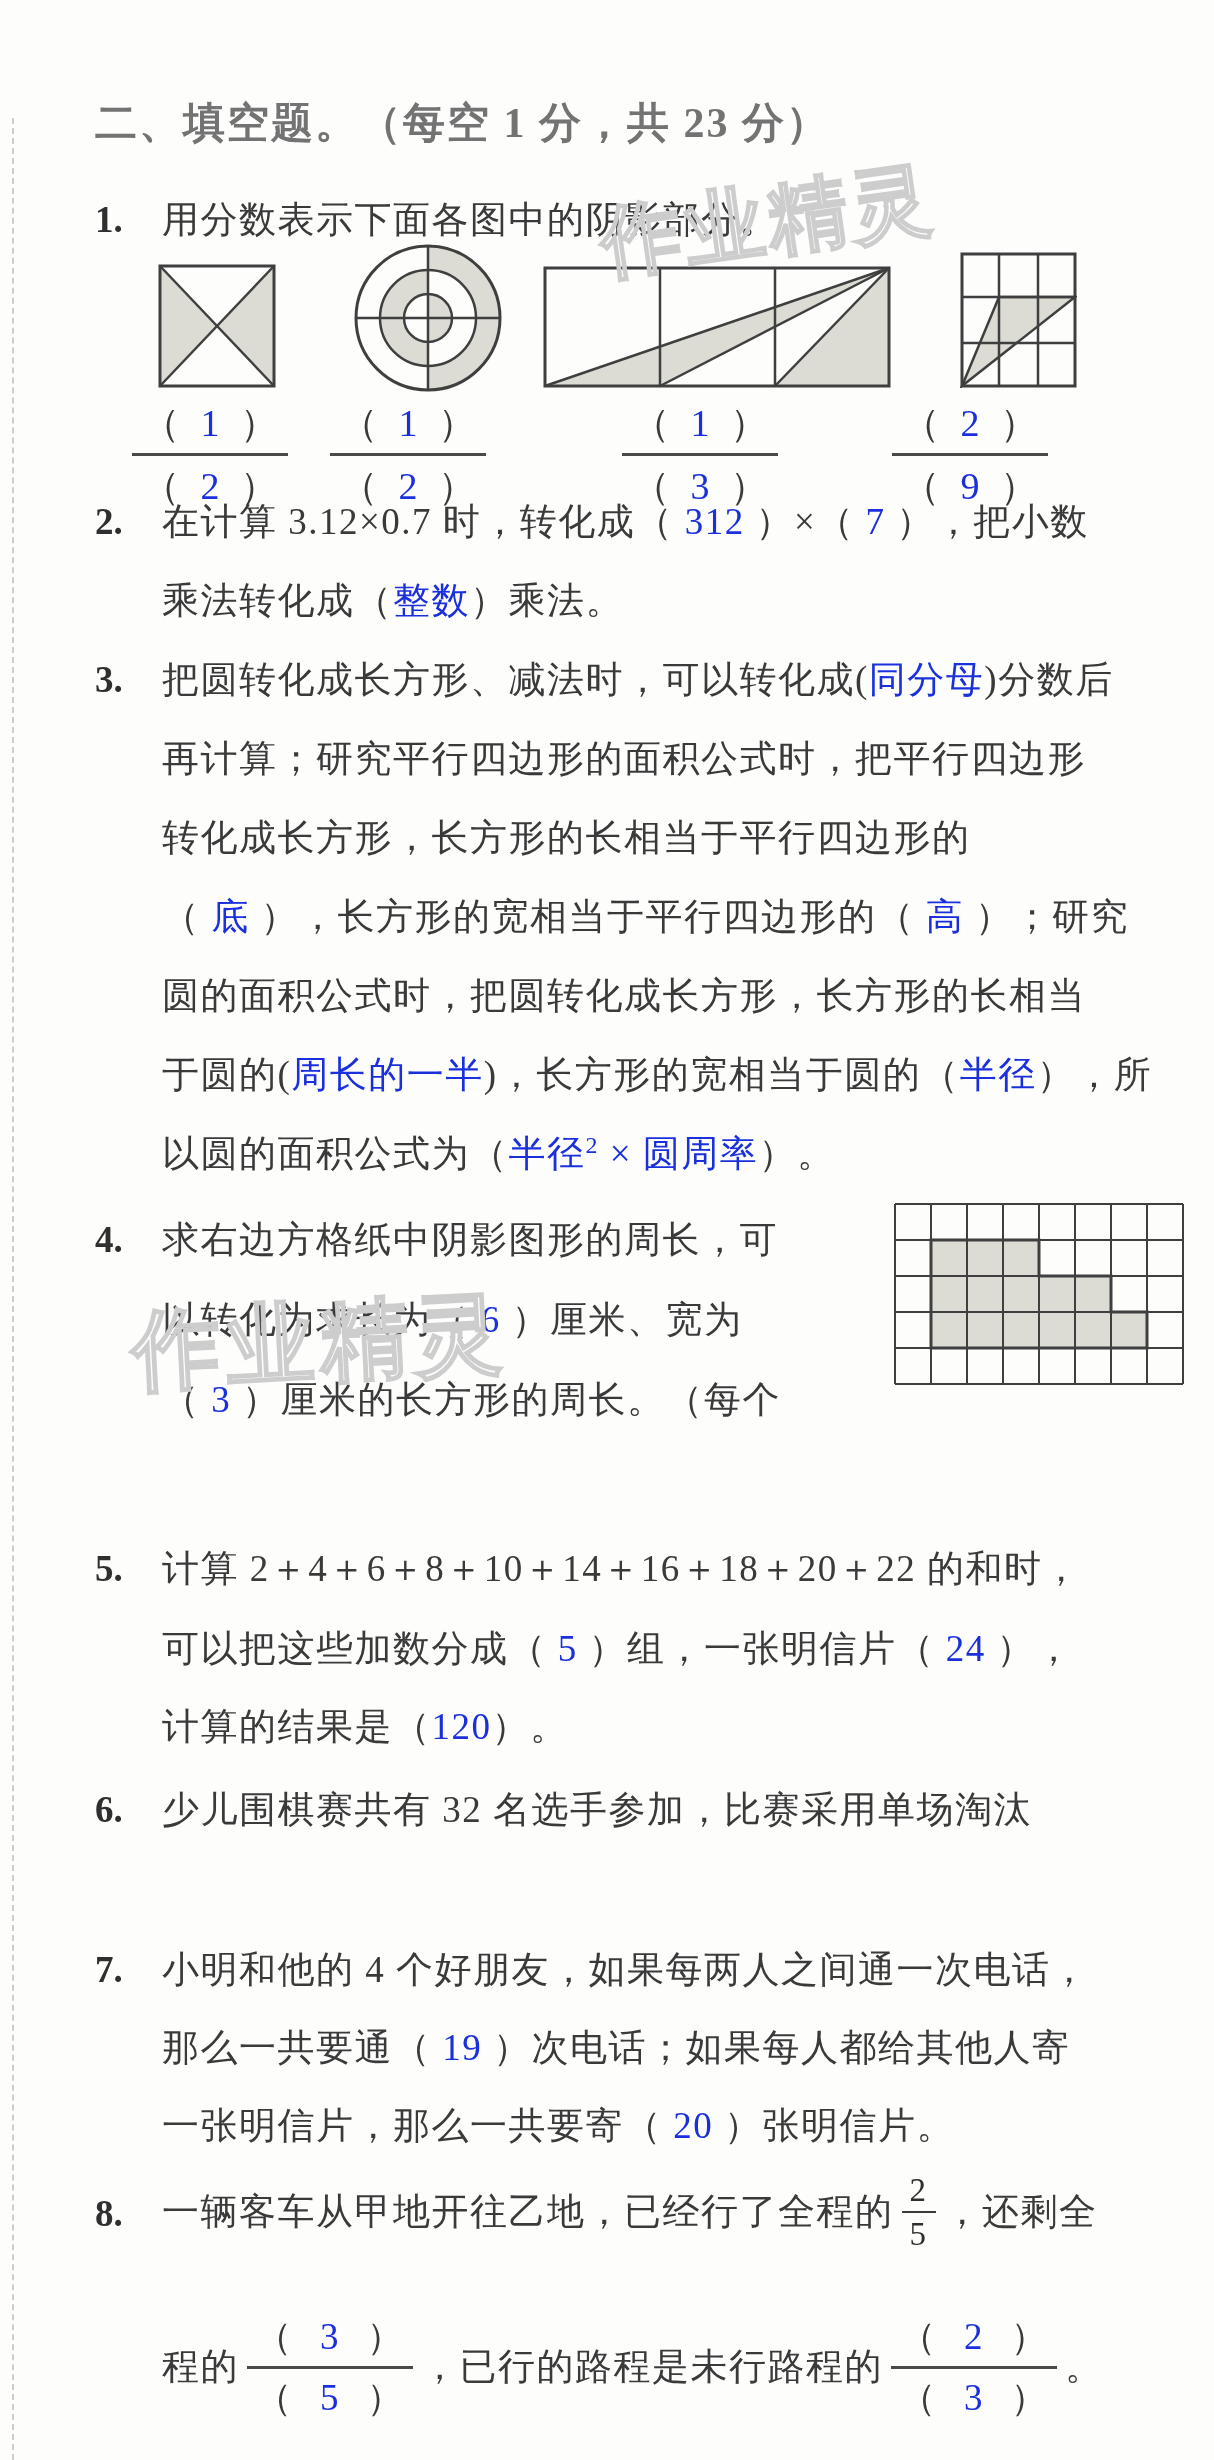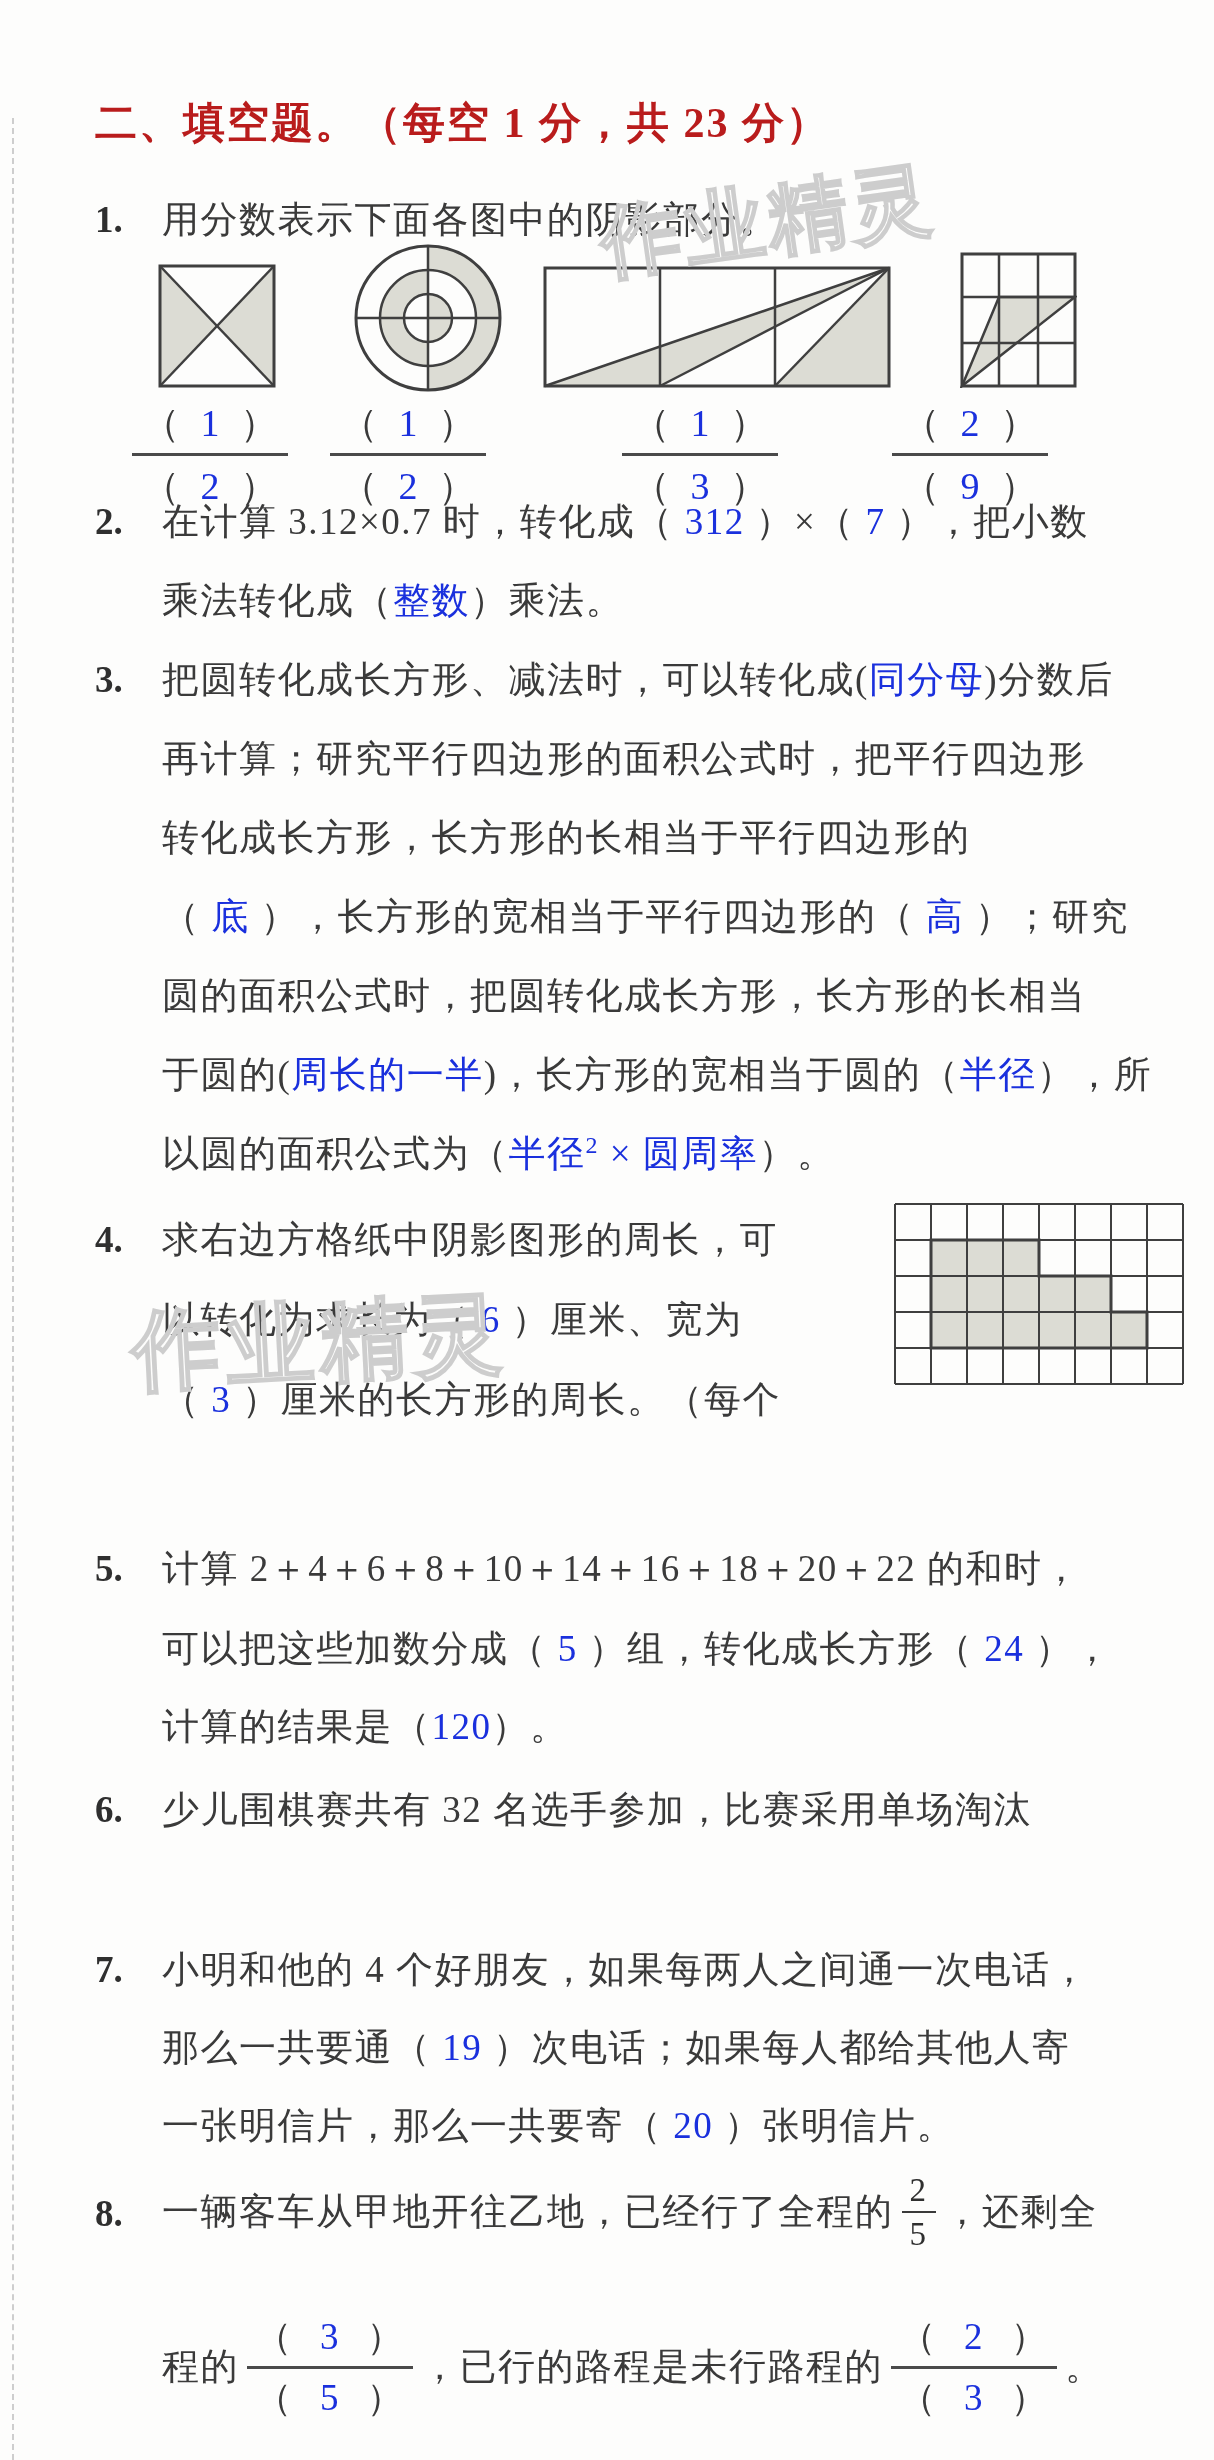--- a/index.html
+++ b/index.html
@@ -8,21 +8,21 @@
     background:#fdfdfc;overflow:hidden;
     font-family:"Liberation Serif","DejaVu Serif",serif;
     color:#3a3a3a;
   }
   .binding-line{
     position:absolute;left:12px;top:118px;height:2342px;width:0;
     border-left:2px dashed #c6c6c6;opacity:.85;
   }
   .section-title{
     position:absolute;left:95px;top:95px;
-    font-size:42px;font-weight:700;letter-spacing:2px;white-space:nowrap;color:#b91c1c;
+    font-size:42px;font-weight:700;letter-spacing:2px;white-space:nowrap;color:#737373;
   }
   .line{
     position:absolute;left:162px;font-size:37px;letter-spacing:1.5px;
     white-space:nowrap;line-height:1.3;
   }
   .flexline{display:flex;align-items:center;}
   .qnum{
     position:absolute;left:-67px;top:0;font-weight:700;letter-spacing:0;color:#2f2f2f;
   }
   .blue{color:#1a30dd;}
@@ -212,21 +212,21 @@
       <line x1="218" y1="2" x2="218" y2="182"></line>
         <line x1="254" y1="2" x2="254" y2="182"></line>
       <line x1="290" y1="2" x2="290" y2="182"></line>
     </g>
   </svg>
 
   <div class="line" style="top:1545px">
     <span class="qnum">5.</span><span>计算 2＋4＋6＋8＋10＋14＋16＋18＋20＋22 的和时，</span>
   </div>
   <div class="line" style="top:1625px">
-    <span>可以把这些加数分成（ </span><span class="blue">5</span><span> ）组，转化成长方形（ </span><span class="blue">24</span><span> ），</span>
+    <span>可以把这些加数分成（ </span><span class="blue">5</span><span> ）组，一张明信片（ </span><span class="blue">24</span><span> ），</span>
   </div>
   <div class="line" style="top:1703px">
     <span>计算的结果是（</span><span class="blue">120</span><span>）。</span>
   </div>
 
   <div class="line" style="top:1786px">
     <span class="qnum">6.</span><span>少儿围棋赛共有 32 名选手参加，比赛采用单场淘汰</span>
   </div>
 
   <div class="line" style="top:1946px">

